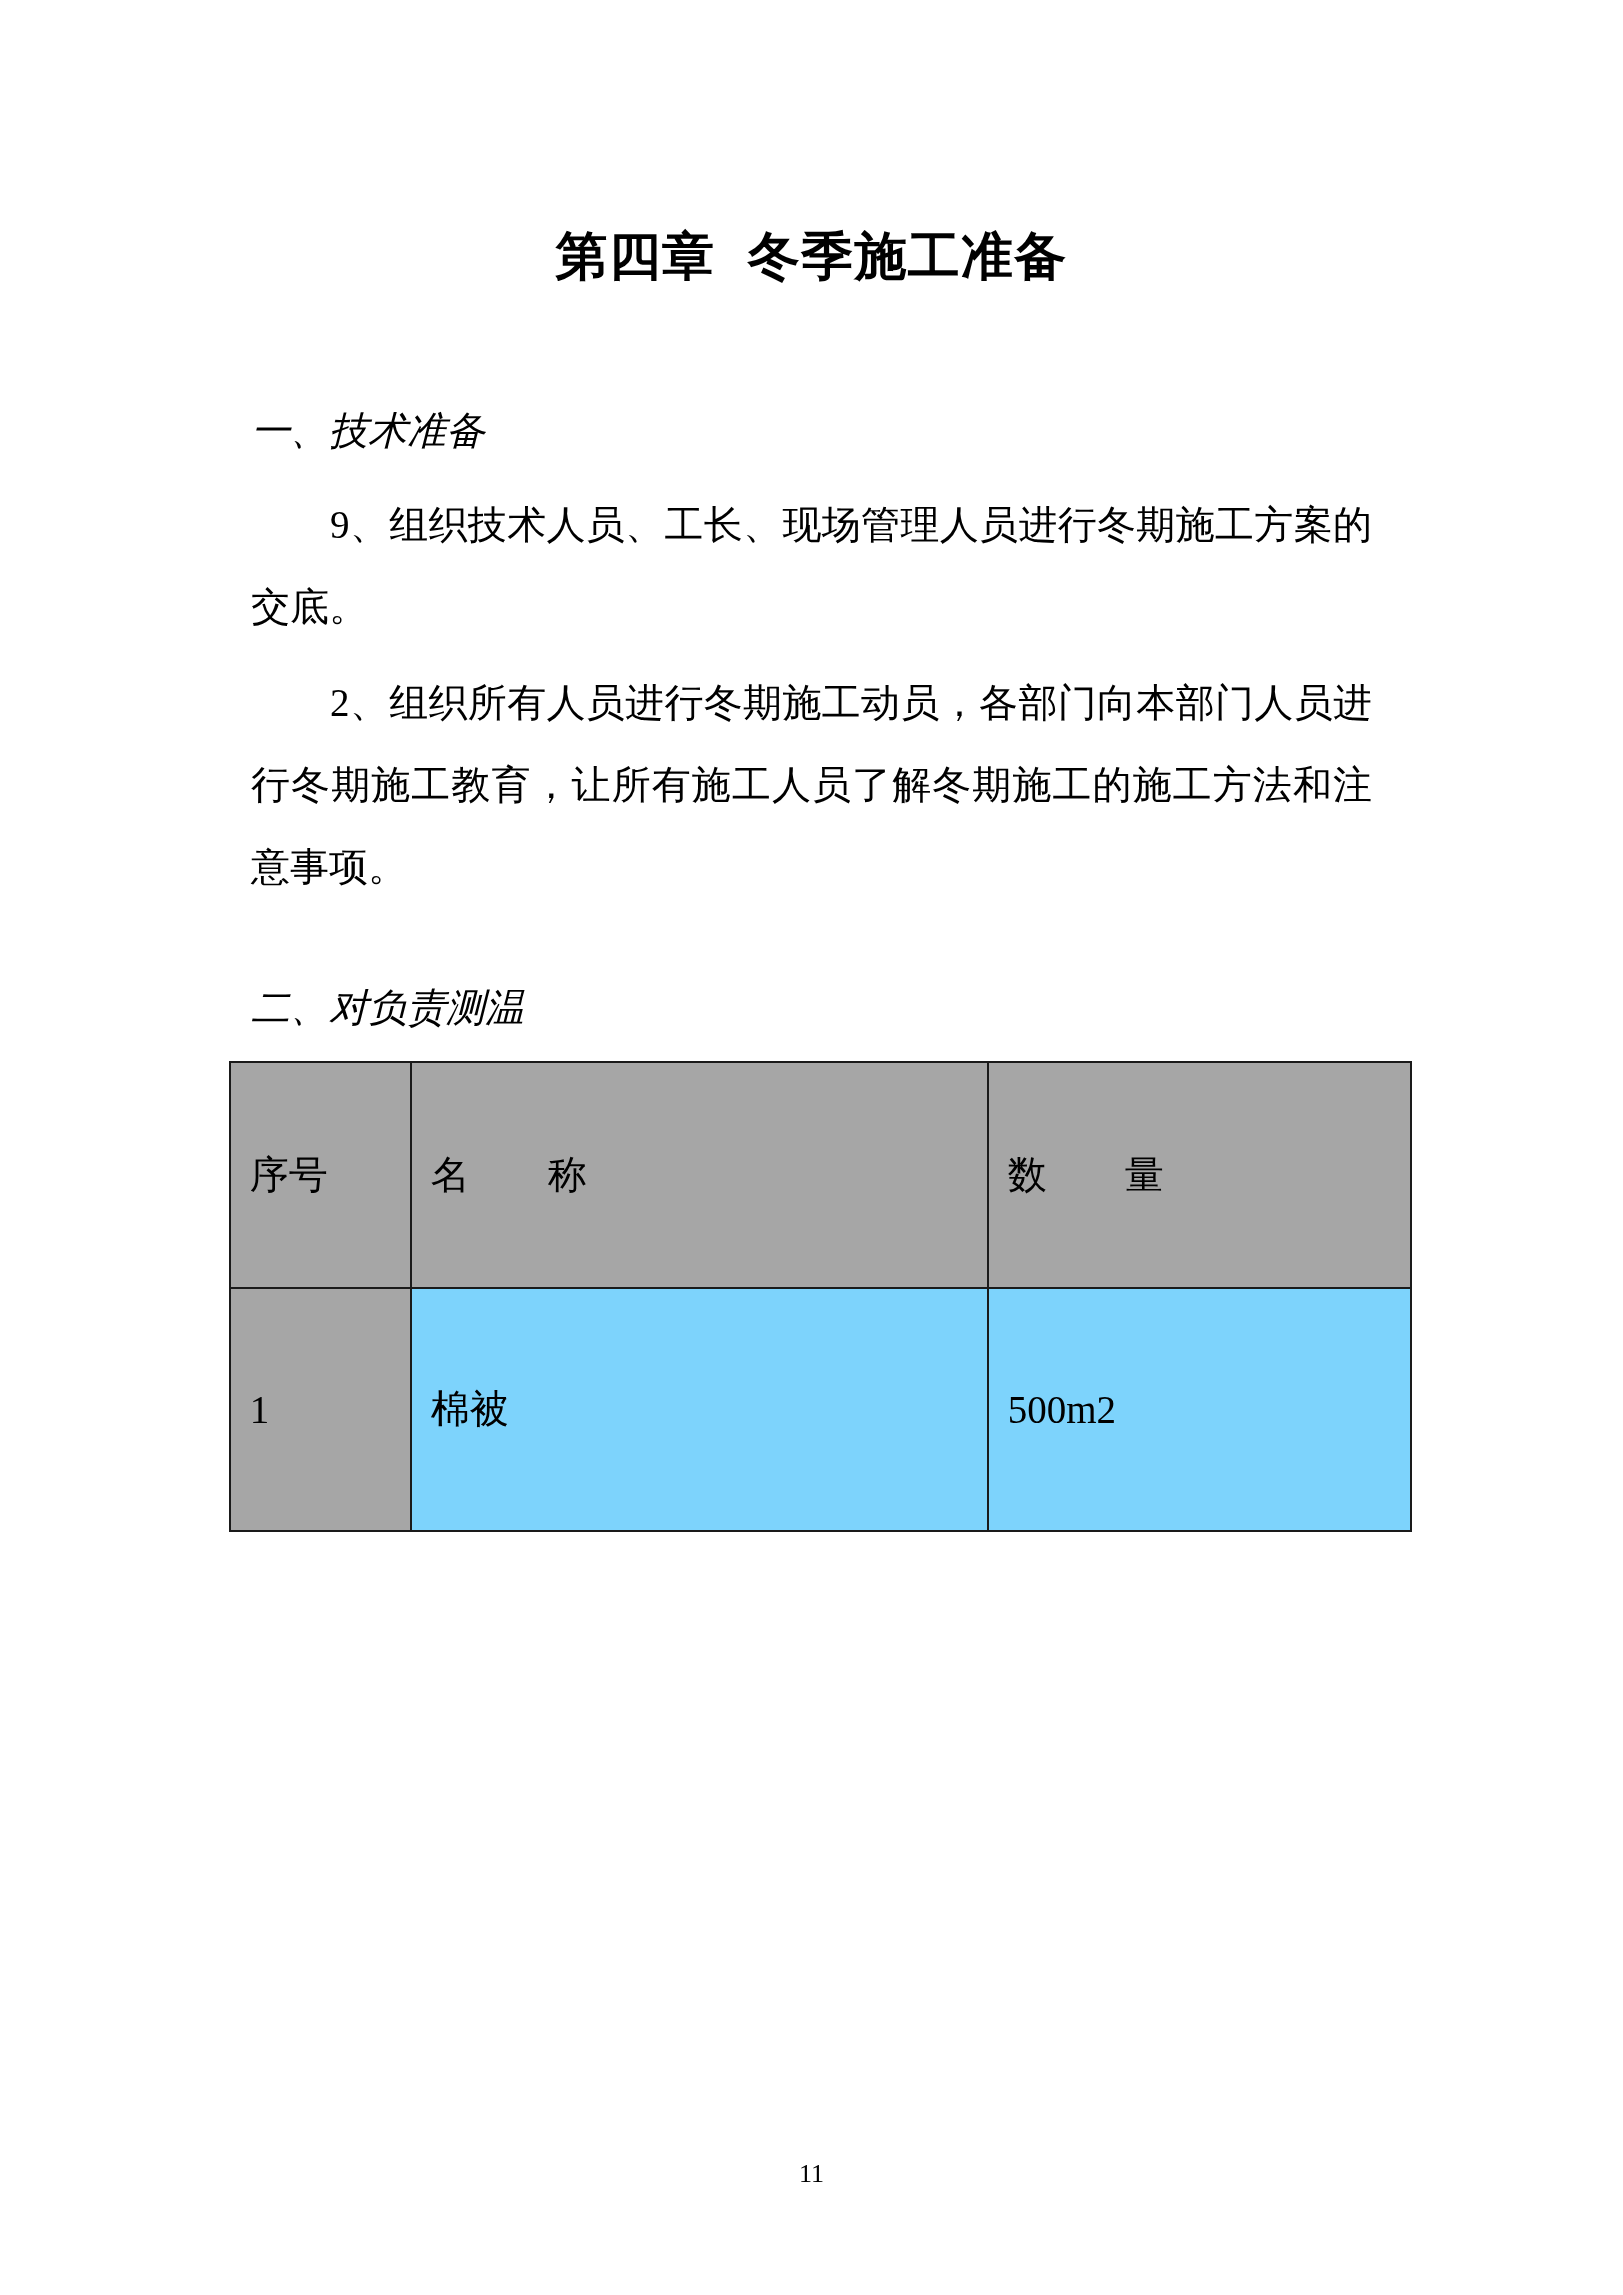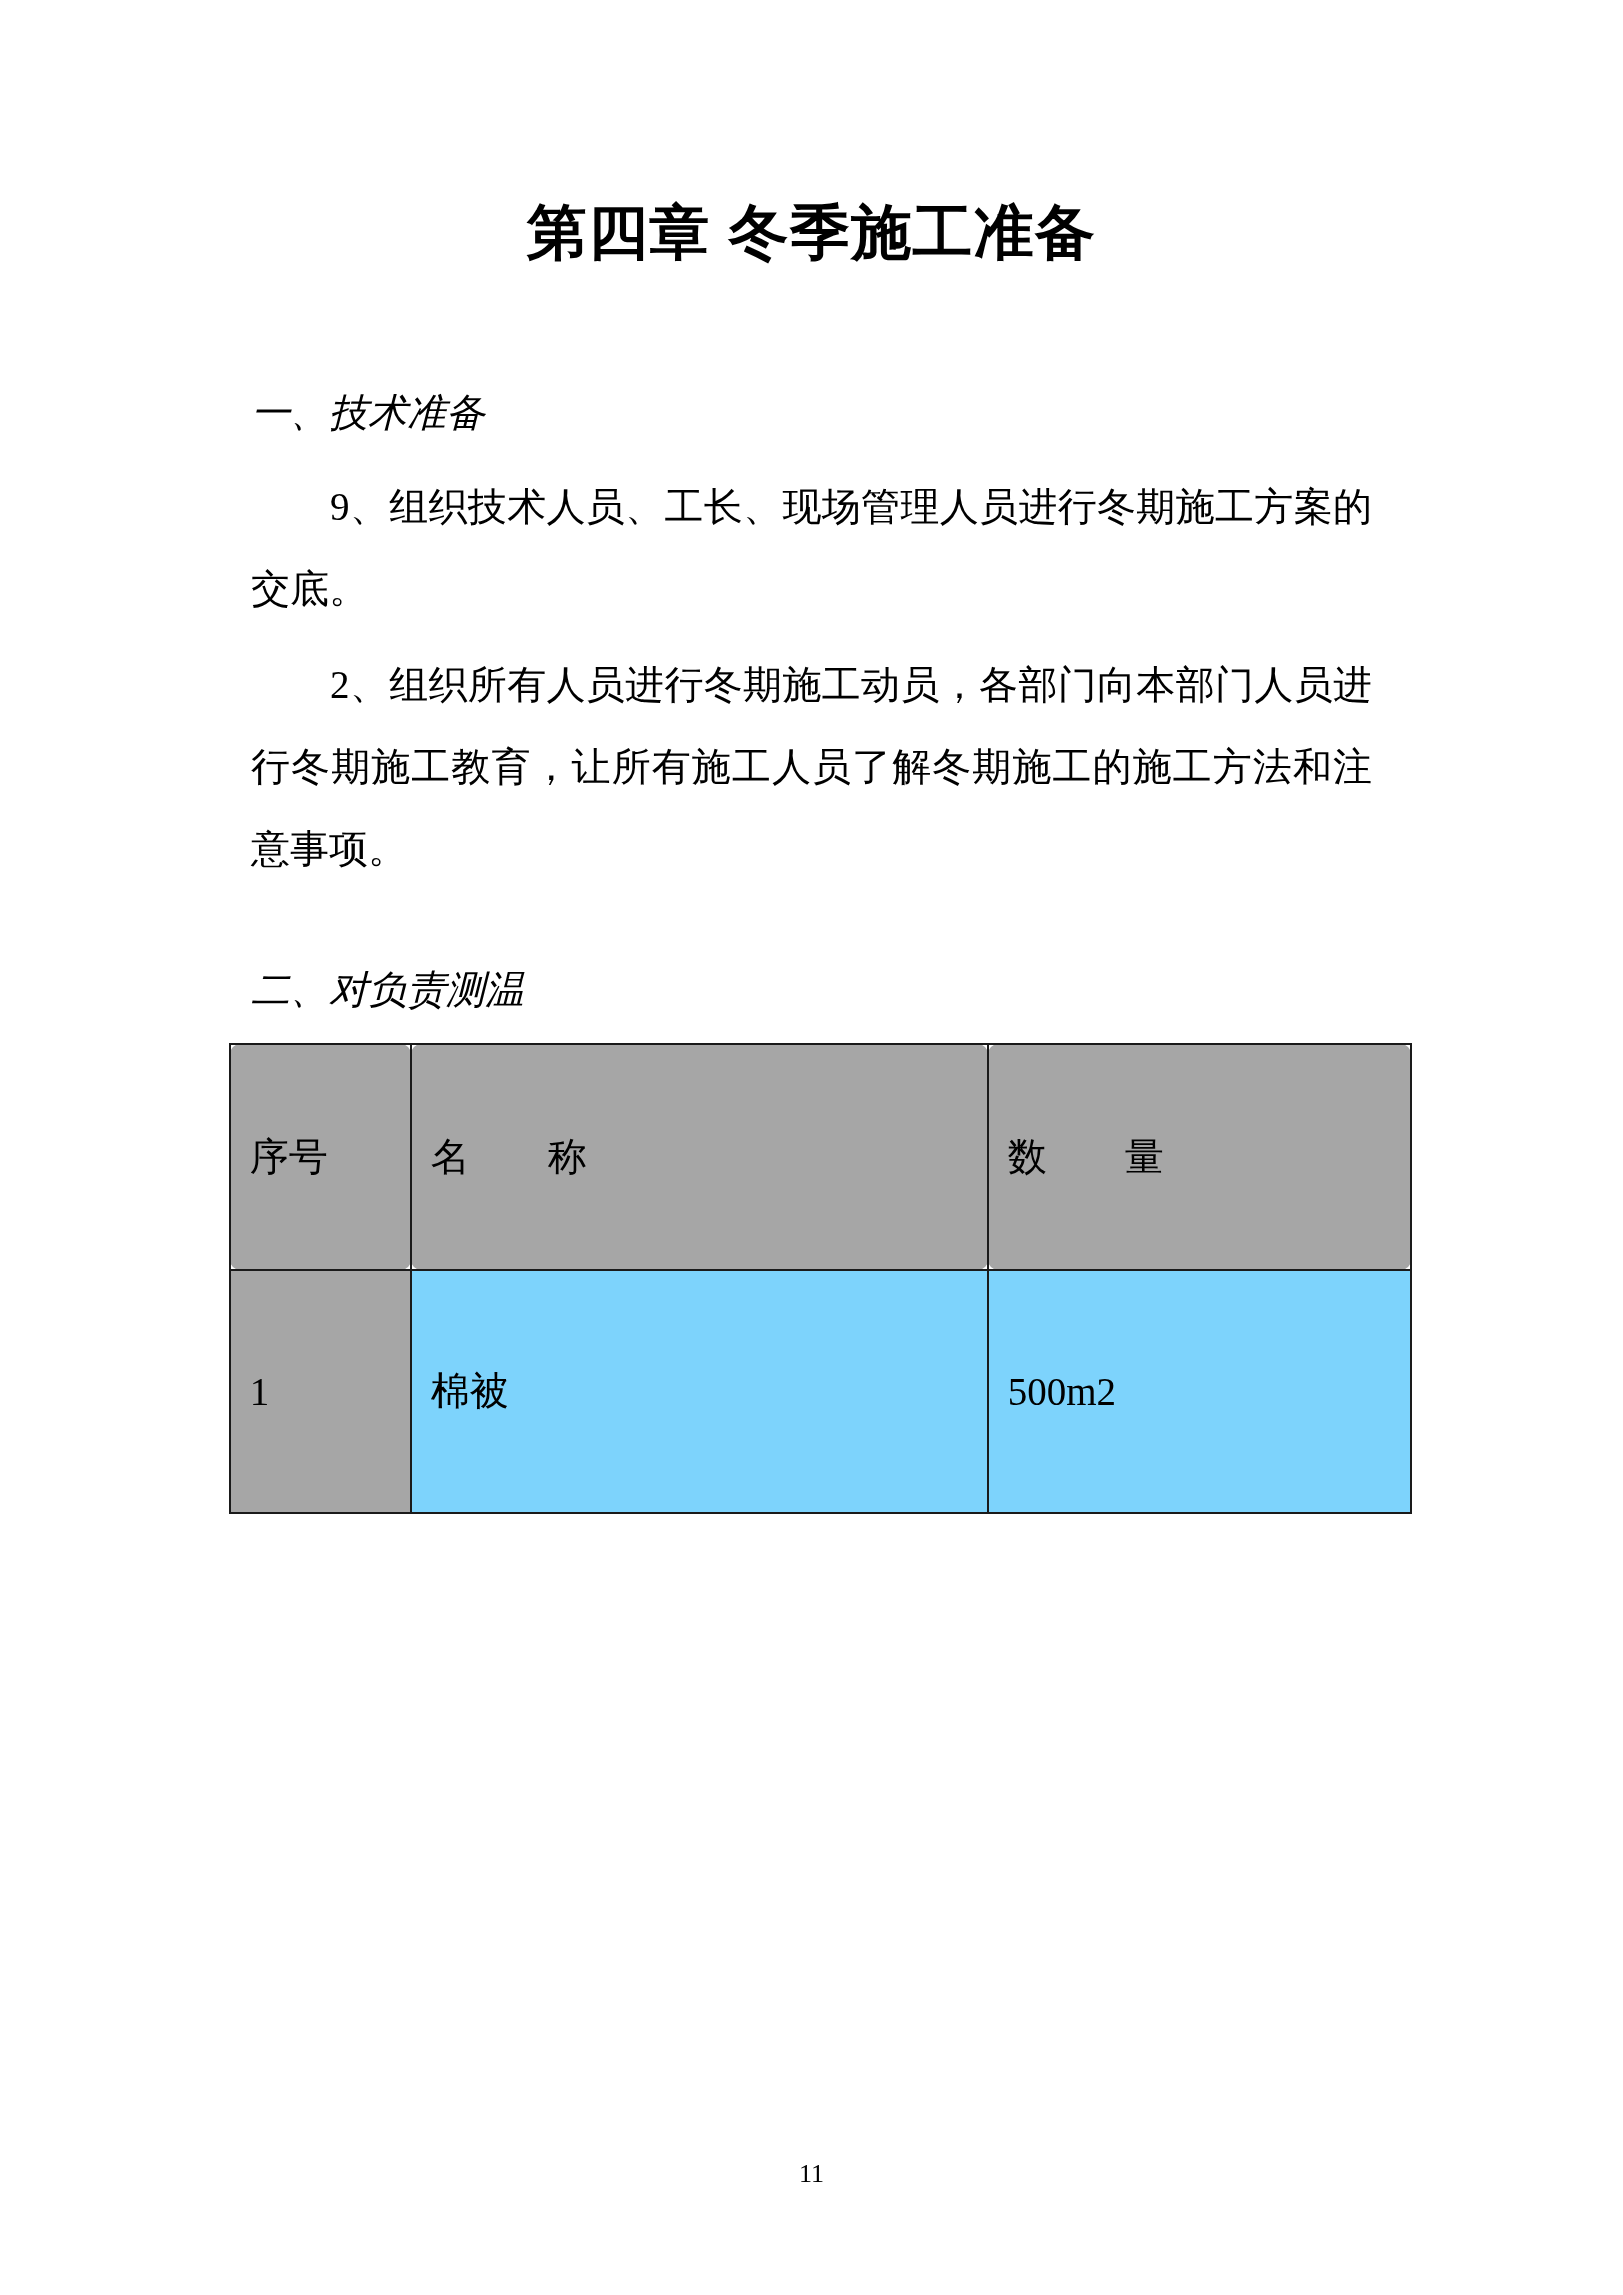--- a/index.html
+++ b/index.html
@@ -12,26 +12,27 @@
       font-family: "Liberation Serif", "DejaVu Serif", serif;
       overflow: hidden;
     }
     .page {
       width: 100%;
       height: 100%;
       padding: 193px 251px 0 251px;
       position: relative;
     }
     .doc-title {
-      font-family: Liberation Sans, sans-serif;
-      font-size: 60px;
+      font-family: Liberation Mono, monospace;
+      font-size: 52px;
       font-weight: bold;
       text-align: center;
       letter-spacing: 1.3px;
       margin-bottom: 98px;
+      margin-top: 29px;
     }
     .section-heading {
       font-size: 39px;
       line-height: 82px;
       margin-bottom: 11.8px;
       font-style: italic;
     }
     .section-heading.second {
       margin-top: 59px;
     }
@@ -59,21 +60,21 @@
     .materials-table th,
     .materials-table td {
       border: 2px solid #1a1a1a;
       font-weight: normal;
       font-size: 39px;
       text-align: left;
       vertical-align: middle;
       padding-left: 18.3px;
     }
     tr.header-row { height: 226px; }
-    tr.header-row th { background: #a6a6a6; border-radius: 10px; }
+    tr.header-row th { background: #a6a6a6; }
     tr.data-row { height: 243px; }
     tr.data-row td.cell-gray { background: #a6a6a6; }
     tr.data-row td.cell-cyan { background: #7dd3fc; }
     .page-number {
       position: absolute;
       left: 0;
       right: 0;
       top: 2159px;
       text-align: center;
       font-size: 26px;

